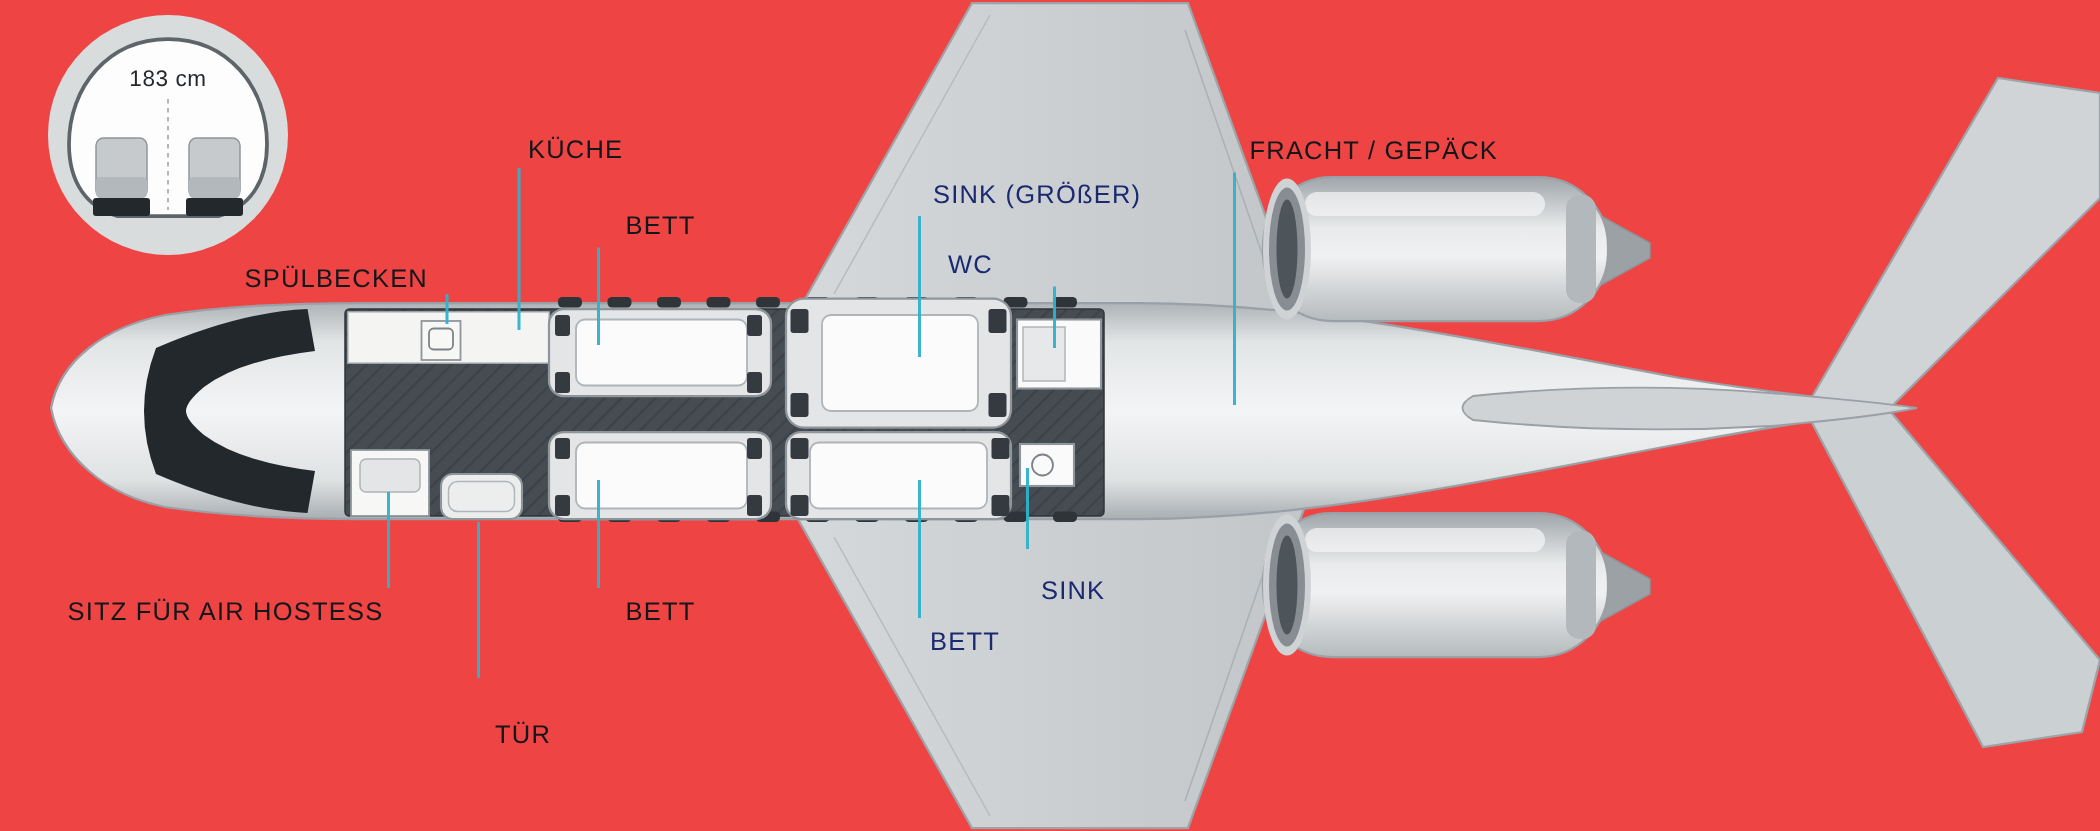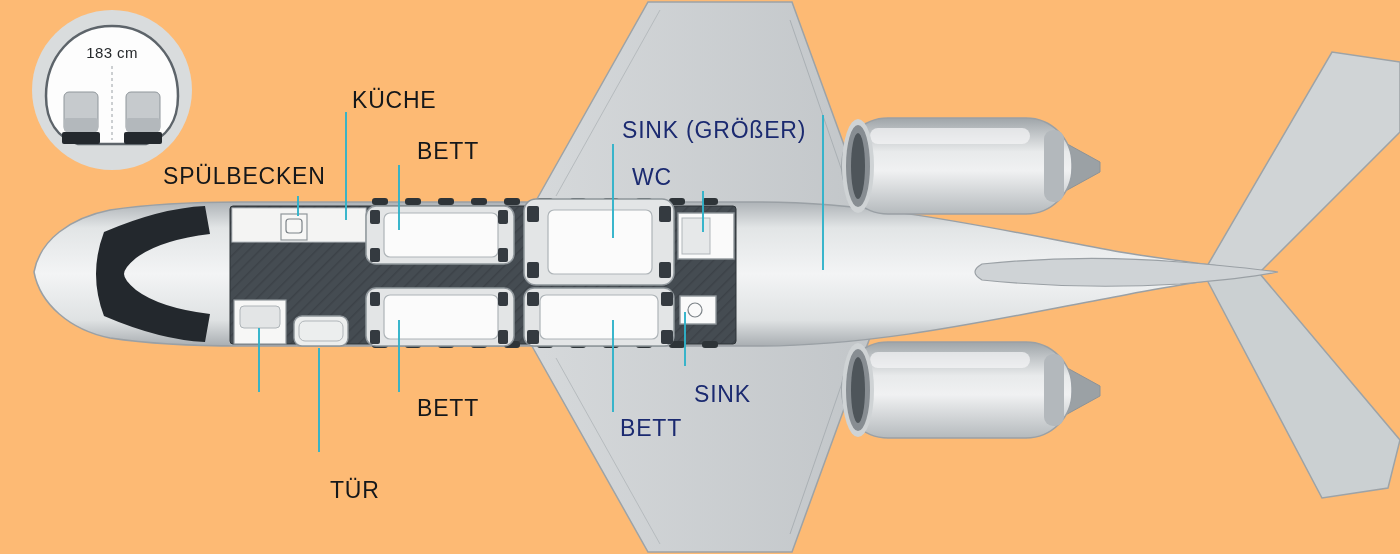--- a/index.html
+++ b/index.html
@@ -1,22 +1,22 @@
 <!DOCTYPE html>
 <html><head>
 <meta charset="utf-8">
 <style>
   html,body{margin:0;padding:0;background:#ffffff;}
   .canvas{
-    position:relative;width:1400px;height:554px;background:#fdba74;
+    position:relative;width:1400px;height:554px;background:#ef4444;
     font-family:"Liberation Sans",sans-serif;overflow:hidden;
   }
   .art{position:absolute;left:0;top:0;}
   .label{
-    position:absolute;font-size:23px;letter-spacing:.8px;
+    position:absolute;font-size:17px;letter-spacing:.8px;
     color:#14171a;white-space:nowrap;line-height:20px;
   }
   .label.navy{color:#1b2a70;}
   .leader{position:absolute;width:2px;background:#2fb2c9;opacity:.95;}
   .cs-label{
     position:absolute;font-size:15px;color:#26292c;letter-spacing:.4px;
     width:70px;text-align:center;line-height:18px;
   }
 </style>
 </head>
@@ -224,19 +224,21 @@
   <div class="leader" style="left:258px;top:328px;height:64px"></div>
   <div class="leader" style="left:318px;top:348px;height:104px"></div>
   <div class="leader" style="left:398px;top:320px;height:72px"></div>
   <div class="leader" style="left:612px;top:320px;height:92px"></div>
   <div class="leader" style="left:684px;top:312px;height:54px"></div>
 
   <div class="label" style="left:352px;top:90px">KÜCHE</div>
   <div class="label" style="left:417px;top:141px">BETT</div>
   <div class="label navy" style="left:622px;top:120px">SINK (GRÖßER)</div>
   <div class="label navy" style="left:632px;top:167px">WC</div>
-  <div class="label" style="left:163px;top:166px">SPÜLBECKEN</div>
+  <div class="label" style="left:833px;top:91px">FRACHT / GEPÄCK</div>
+  <div class="label" style="left:163px;top:176px">SPÜLBECKEN</div>
+  <div class="label" style="left:45px;top:398px">SITZ FÜR AIR HOSTESS</div>
   <div class="label" style="left:330px;top:480px">TÜR</div>
   <div class="label" style="left:417px;top:398px">BETT</div>
   <div class="label navy" style="left:620px;top:418px">BETT</div>
   <div class="label navy" style="left:694px;top:384px">SINK</div>
 
 </div>
 
 </body></html>

